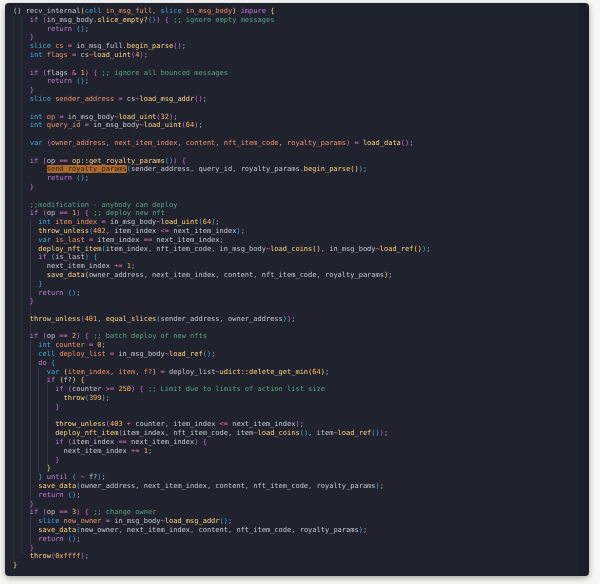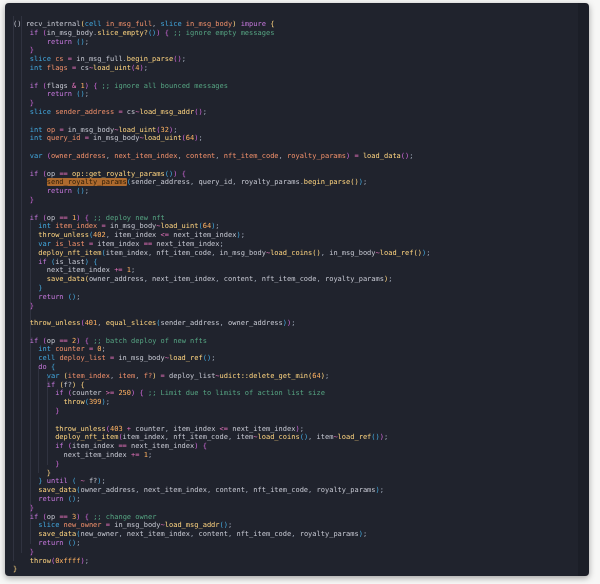--- a/index.html
+++ b/index.html
@@ -17,21 +17,21 @@
     position:absolute;right:0;top:0;bottom:0;width:11px;
     background:rgba(0,0,0,0.13);
   }
   .code-surface{
     position:absolute;inset:0;
   }
   .indent-guide{
     position:absolute;width:1px;background:rgba(120,130,155,0.18);
   }
   .code-content{
-    position:absolute;left:0;top:13px;right:0;
+    position:absolute;left:0;top:0;right:0;
     padding:4px 0 0 8px;
     font-size:7px;line-height:8.8px;
   }
   .code-line{
     height:8.8px;white-space:pre;
   }
   .tk{display:inline;}
   .tk-h{border-radius:1px;}
 </style>
 </head>
@@ -62,20 +62,21 @@
         <div class="code-line"><span class="tk" style="color: rgb(198, 200, 210);">    </span><span class="tk" style="color: rgb(66, 167, 221);">int </span><span class="tk" style="color: rgb(242, 145, 107);">op </span><span class="tk" style="color: rgb(231, 115, 189);">= </span><span class="tk" style="color: rgb(198, 200, 210);">in_msg_body</span><span class="tk" style="color: rgb(231, 115, 189);">~</span><span class="tk" style="color: rgb(255, 213, 128);">load_uint</span><span class="tk" style="color: rgb(207, 104, 217);">(</span><span class="tk" style="color: rgb(255, 178, 98);">32</span><span class="tk" style="color: rgb(207, 104, 217);">)</span><span class="tk" style="color: rgb(155, 163, 178);">;</span></div>
         <div class="code-line"><span class="tk" style="color: rgb(198, 200, 210);">    </span><span class="tk" style="color: rgb(66, 167, 221);">int </span><span class="tk" style="color: rgb(242, 145, 107);">query_id </span><span class="tk" style="color: rgb(231, 115, 189);">= </span><span class="tk" style="color: rgb(198, 200, 210);">in_msg_body</span><span class="tk" style="color: rgb(231, 115, 189);">~</span><span class="tk" style="color: rgb(255, 213, 128);">load_uint</span><span class="tk" style="color: rgb(207, 104, 217);">(</span><span class="tk" style="color: rgb(255, 178, 98);">64</span><span class="tk" style="color: rgb(207, 104, 217);">)</span><span class="tk" style="color: rgb(155, 163, 178);">;</span></div>
         <div class="code-line"></div>
         <div class="code-line"><span class="tk" style="color: rgb(198, 200, 210);">    </span><span class="tk" style="color: rgb(66, 167, 221);">var </span><span class="tk" style="color: rgb(207, 104, 217);">(</span><span class="tk" style="color: rgb(242, 145, 107);">owner_address</span><span class="tk" style="color: rgb(155, 163, 178);">,</span><span class="tk" style="color: rgb(155, 163, 178);"> </span><span class="tk" style="color: rgb(242, 145, 107);">next_item_index</span><span class="tk" style="color: rgb(155, 163, 178);">,</span><span class="tk" style="color: rgb(155, 163, 178);"> </span><span class="tk" style="color: rgb(242, 145, 107);">content</span><span class="tk" style="color: rgb(155, 163, 178);">,</span><span class="tk" style="color: rgb(155, 163, 178);"> </span><span class="tk" style="color: rgb(242, 145, 107);">nft_item_code</span><span class="tk" style="color: rgb(155, 163, 178);">,</span><span class="tk" style="color: rgb(155, 163, 178);"> </span><span class="tk" style="color: rgb(242, 145, 107);">royalty_params</span><span class="tk" style="color: rgb(207, 104, 217);">)</span><span class="tk" style="color: rgb(155, 163, 178);"> </span><span class="tk" style="color: rgb(231, 115, 189);">= </span><span class="tk" style="color: rgb(255, 213, 128);">load_data</span><span class="tk" style="color: rgb(207, 104, 217);">(</span><span class="tk" style="color: rgb(207, 104, 217);">)</span><span class="tk" style="color: rgb(155, 163, 178);">;</span></div>
         <div class="code-line"></div>
         <div class="code-line"><span class="tk" style="color: rgb(198, 200, 210);">    </span><span class="tk" style="color: rgb(198, 120, 221);">if </span><span class="tk" style="color: rgb(207, 104, 217);">(</span><span class="tk" style="color: rgb(198, 200, 210);">op </span><span class="tk" style="color: rgb(231, 115, 189);">== </span><span class="tk" style="color: rgb(255, 213, 128);">op::get_royalty_params</span><span class="tk" style="color: rgb(69, 169, 221);">(</span><span class="tk" style="color: rgb(69, 169, 221);">)</span><span class="tk" style="color: rgb(207, 104, 217);">)</span><span class="tk" style="color: rgb(155, 163, 178);"> </span><span class="tk" style="color: rgb(207, 104, 217);">{</span></div>
         <div class="code-line"><span class="tk" style="color: rgb(198, 200, 210);">        </span><span class="tk tk-h" style="background: rgb(173, 106, 46); color: rgb(43, 28, 8);">send_royalty_params</span><span class="tk" style="color: rgb(69, 169, 221);">(</span><span class="tk" style="color: rgb(198, 200, 210);">sender_address</span><span class="tk" style="color: rgb(155, 163, 178);">,</span><span class="tk" style="color: rgb(155, 163, 178);"> </span><span class="tk" style="color: rgb(198, 200, 210);">query_id</span><span class="tk" style="color: rgb(155, 163, 178);">,</span><span class="tk" style="color: rgb(155, 163, 178);"> </span><span class="tk" style="color: rgb(198, 200, 210);">royalty_params</span><span class="tk" style="color: rgb(155, 163, 178);">.</span><span class="tk" style="color: rgb(255, 213, 128);">begin_parse</span><span class="tk" style="color: rgb(255, 213, 128);">(</span><span class="tk" style="color: rgb(255, 213, 128);">)</span><span class="tk" style="color: rgb(69, 169, 221);">)</span><span class="tk" style="color: rgb(155, 163, 178);">;</span></div>
         <div class="code-line"><span class="tk" style="color: rgb(198, 200, 210);">        </span><span class="tk" style="color: rgb(198, 120, 221);">return </span><span class="tk" style="color: rgb(69, 169, 221);">(</span><span class="tk" style="color: rgb(69, 169, 221);">)</span><span class="tk" style="color: rgb(155, 163, 178);">;</span></div>
         <div class="code-line"><span class="tk" style="color: rgb(198, 200, 210);">    </span><span class="tk" style="color: rgb(207, 104, 217);">}</span></div>
         <div class="code-line"></div>
+        <div class="code-line"><span class="tk" style="color: rgb(198, 200, 210);">    </span><span class="tk" style="color: rgb(86, 165, 131);">;;modification - anybody can deploy</span></div>
         <div class="code-line"><span class="tk" style="color: rgb(198, 200, 210);">    </span><span class="tk" style="color: rgb(198, 120, 221);">if </span><span class="tk" style="color: rgb(207, 104, 217);">(</span><span class="tk" style="color: rgb(198, 200, 210);">op </span><span class="tk" style="color: rgb(231, 115, 189);">== </span><span class="tk" style="color: rgb(255, 178, 98);">1</span><span class="tk" style="color: rgb(207, 104, 217);">)</span><span class="tk" style="color: rgb(155, 163, 178);"> </span><span class="tk" style="color: rgb(207, 104, 217);">{</span><span class="tk" style="color: rgb(155, 163, 178);"> </span><span class="tk" style="color: rgb(86, 165, 131);">;; deploy new nft</span></div>
         <div class="code-line"><span class="tk" style="color: rgb(198, 200, 210);">      </span><span class="tk" style="color: rgb(66, 167, 221);">int </span><span class="tk" style="color: rgb(242, 145, 107);">item_index </span><span class="tk" style="color: rgb(231, 115, 189);">= </span><span class="tk" style="color: rgb(198, 200, 210);">in_msg_body</span><span class="tk" style="color: rgb(231, 115, 189);">~</span><span class="tk" style="color: rgb(255, 213, 128);">load_uint</span><span class="tk" style="color: rgb(69, 169, 221);">(</span><span class="tk" style="color: rgb(255, 178, 98);">64</span><span class="tk" style="color: rgb(69, 169, 221);">)</span><span class="tk" style="color: rgb(155, 163, 178);">;</span></div>
         <div class="code-line"><span class="tk" style="color: rgb(198, 200, 210);">      </span><span class="tk" style="color: rgb(255, 213, 128);">throw_unless</span><span class="tk" style="color: rgb(69, 169, 221);">(</span><span class="tk" style="color: rgb(255, 178, 98);">402</span><span class="tk" style="color: rgb(155, 163, 178);">,</span><span class="tk" style="color: rgb(155, 163, 178);"> </span><span class="tk" style="color: rgb(198, 200, 210);">item_index </span><span class="tk" style="color: rgb(231, 115, 189);">&lt;= </span><span class="tk" style="color: rgb(198, 200, 210);">next_item_index</span><span class="tk" style="color: rgb(69, 169, 221);">)</span><span class="tk" style="color: rgb(155, 163, 178);">;</span></div>
         <div class="code-line"><span class="tk" style="color: rgb(198, 200, 210);">      </span><span class="tk" style="color: rgb(66, 167, 221);">var </span><span class="tk" style="color: rgb(242, 145, 107);">is_last </span><span class="tk" style="color: rgb(231, 115, 189);">= </span><span class="tk" style="color: rgb(198, 200, 210);">item_index </span><span class="tk" style="color: rgb(231, 115, 189);">== </span><span class="tk" style="color: rgb(198, 200, 210);">next_item_index</span><span class="tk" style="color: rgb(155, 163, 178);">;</span></div>
         <div class="code-line"><span class="tk" style="color: rgb(198, 200, 210);">      </span><span class="tk" style="color: rgb(255, 213, 128);">deploy_nft_item</span><span class="tk" style="color: rgb(69, 169, 221);">(</span><span class="tk" style="color: rgb(198, 200, 210);">item_index</span><span class="tk" style="color: rgb(155, 163, 178);">,</span><span class="tk" style="color: rgb(155, 163, 178);"> </span><span class="tk" style="color: rgb(198, 200, 210);">nft_item_code</span><span class="tk" style="color: rgb(155, 163, 178);">,</span><span class="tk" style="color: rgb(155, 163, 178);"> </span><span class="tk" style="color: rgb(198, 200, 210);">in_msg_body</span><span class="tk" style="color: rgb(231, 115, 189);">~</span><span class="tk" style="color: rgb(255, 213, 128);">load_coins</span><span class="tk" style="color: rgb(255, 213, 128);">(</span><span class="tk" style="color: rgb(255, 213, 128);">)</span><span class="tk" style="color: rgb(155, 163, 178);">,</span><span class="tk" style="color: rgb(155, 163, 178);"> </span><span class="tk" style="color: rgb(198, 200, 210);">in_msg_body</span><span class="tk" style="color: rgb(231, 115, 189);">~</span><span class="tk" style="color: rgb(255, 213, 128);">load_ref</span><span class="tk" style="color: rgb(255, 213, 128);">(</span><span class="tk" style="color: rgb(255, 213, 128);">)</span><span class="tk" style="color: rgb(69, 169, 221);">)</span><span class="tk" style="color: rgb(155, 163, 178);">;</span></div>
         <div class="code-line"><span class="tk" style="color: rgb(198, 200, 210);">      </span><span class="tk" style="color: rgb(198, 120, 221);">if </span><span class="tk" style="color: rgb(69, 169, 221);">(</span><span class="tk" style="color: rgb(198, 200, 210);">is_last</span><span class="tk" style="color: rgb(69, 169, 221);">)</span><span class="tk" style="color: rgb(155, 163, 178);"> </span><span class="tk" style="color: rgb(69, 169, 221);">{</span></div>
         <div class="code-line"><span class="tk" style="color: rgb(198, 200, 210);">        </span><span class="tk" style="color: rgb(198, 200, 210);">next_item_index </span><span class="tk" style="color: rgb(231, 115, 189);">+= </span><span class="tk" style="color: rgb(255, 178, 98);">1</span><span class="tk" style="color: rgb(155, 163, 178);">;</span></div>
         <div class="code-line"><span class="tk" style="color: rgb(198, 200, 210);">        </span><span class="tk" style="color: rgb(255, 213, 128);">save_data</span><span class="tk" style="color: rgb(255, 213, 128);">(</span><span class="tk" style="color: rgb(198, 200, 210);">owner_address</span><span class="tk" style="color: rgb(155, 163, 178);">,</span><span class="tk" style="color: rgb(155, 163, 178);"> </span><span class="tk" style="color: rgb(198, 200, 210);">next_item_index</span><span class="tk" style="color: rgb(155, 163, 178);">,</span><span class="tk" style="color: rgb(155, 163, 178);"> </span><span class="tk" style="color: rgb(198, 200, 210);">content</span><span class="tk" style="color: rgb(155, 163, 178);">,</span><span class="tk" style="color: rgb(155, 163, 178);"> </span><span class="tk" style="color: rgb(198, 200, 210);">nft_item_code</span><span class="tk" style="color: rgb(155, 163, 178);">,</span><span class="tk" style="color: rgb(155, 163, 178);"> </span><span class="tk" style="color: rgb(198, 200, 210);">royalty_params</span><span class="tk" style="color: rgb(255, 213, 128);">)</span><span class="tk" style="color: rgb(155, 163, 178);">;</span></div>
         <div class="code-line"><span class="tk" style="color: rgb(198, 200, 210);">      </span><span class="tk" style="color: rgb(69, 169, 221);">}</span></div>
         <div class="code-line"><span class="tk" style="color: rgb(198, 200, 210);">      </span><span class="tk" style="color: rgb(198, 120, 221);">return </span><span class="tk" style="color: rgb(69, 169, 221);">(</span><span class="tk" style="color: rgb(69, 169, 221);">)</span><span class="tk" style="color: rgb(155, 163, 178);">;</span></div>

